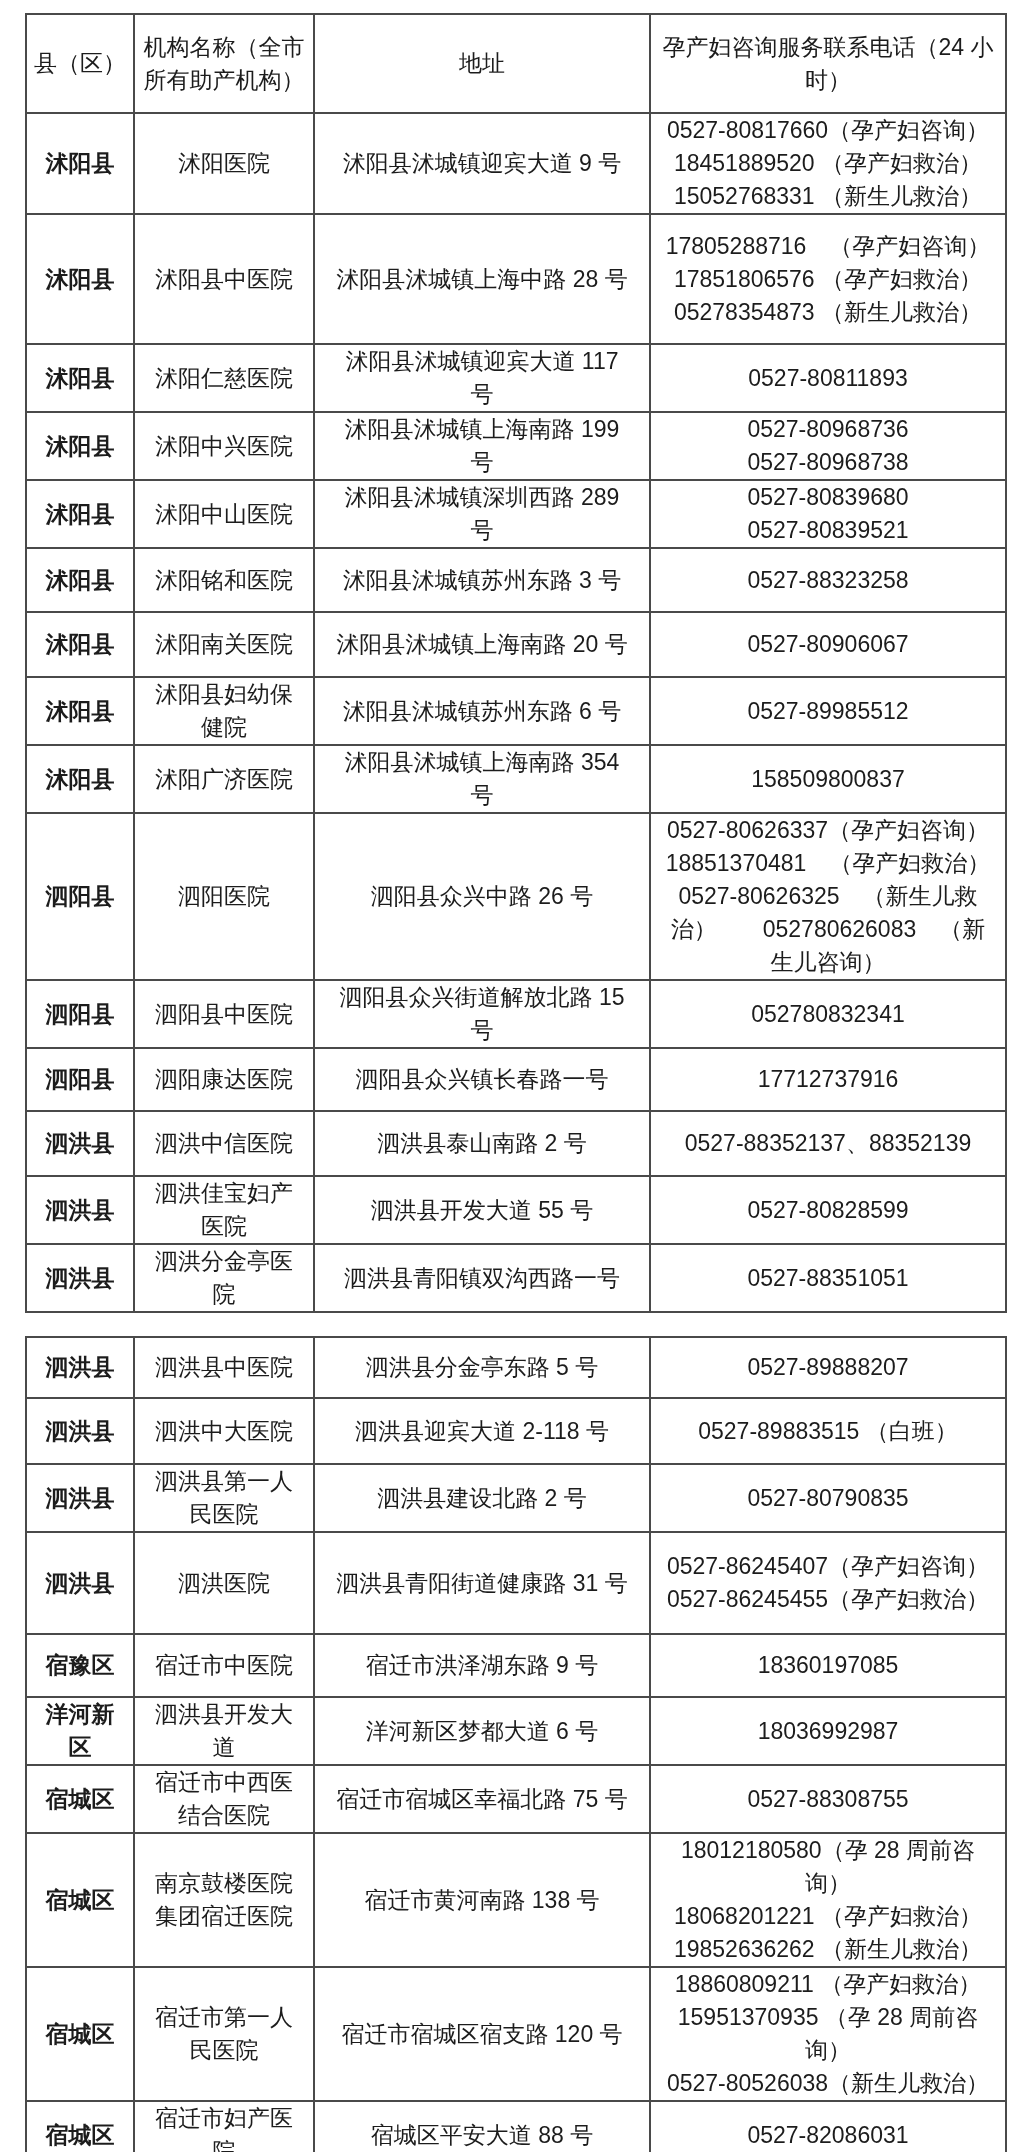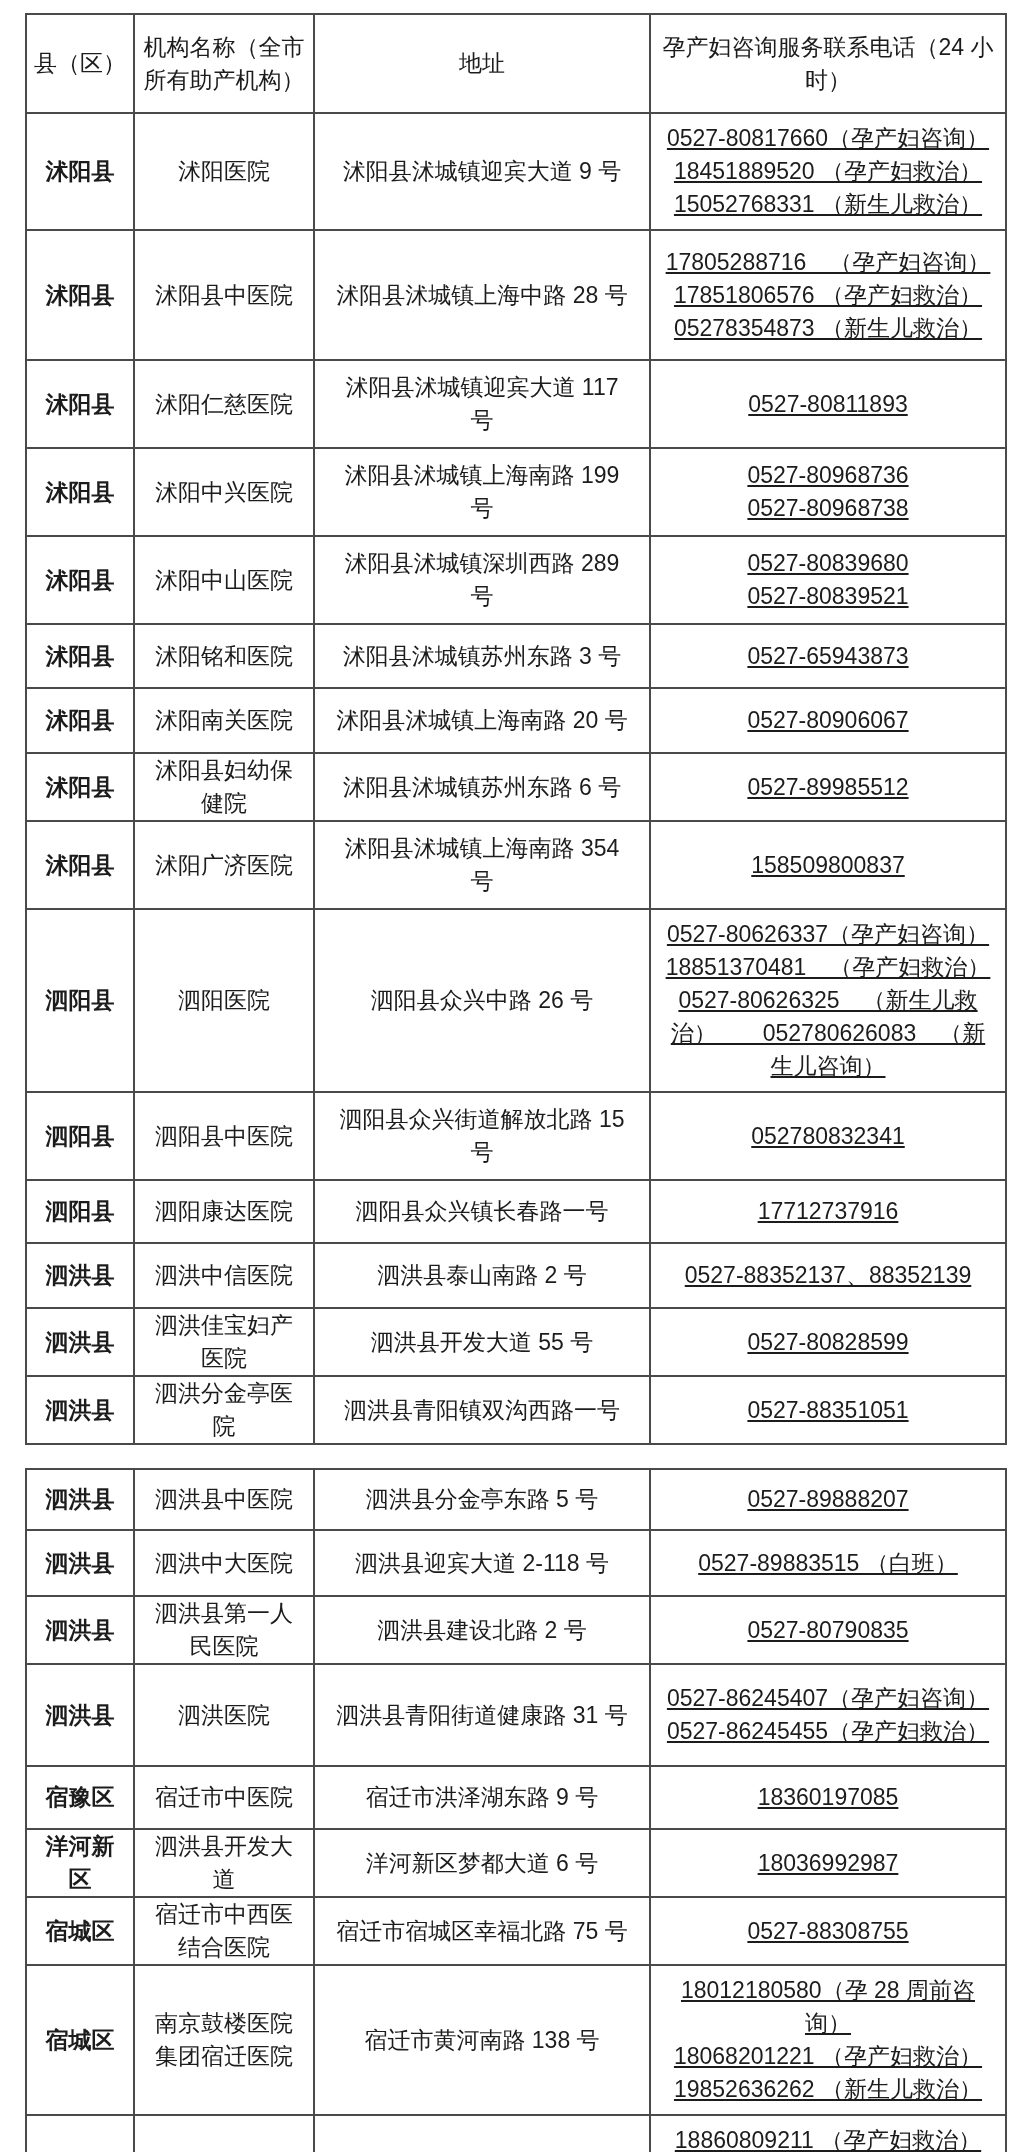--- a/index.html
+++ b/index.html
@@ -36,22 +36,22 @@
     overflow: hidden;
     padding: 0 8px;
   }
   .hosp th { padding: 0 4px; }
   col.c-county { width: 108px; }
   col.c-name   { width: 180px; }
   col.c-addr   { width: 336px; }
   col.c-phone  { width: 356px; }
   td.county { padding: 0 12px; font-weight: bold; }
   td.name   { padding: 0 16px; }
-  td.addr   { padding: 10px 18px; border-radius: 25px; }
-  td.phone  { padding: 8px 6px; text-decoration: underline; }
+  td.addr   { padding: 0 18px; border-radius: 25px; }
+  td.phone  { padding: 0 6px; }
   tr.header-row { height: 99px; border-radius: 25px; }
 </style>
 </head>
 <body>
 
 <div class="page">
 
   <table class="hosp">
     <colgroup>
       <col class="c-county">
@@ -101,21 +101,21 @@
     <td class="county">沭阳县</td>
     <td class="name">沭阳中山医院</td>
     <td class="addr">沭阳县沭城镇深圳西路 289 号</td>
     <td class="phone">0527-80839680
 0527-80839521</td>
   </tr>
         <tr class="row" style="height: 64px;">
     <td class="county">沭阳县</td>
     <td class="name">沭阳铭和医院</td>
     <td class="addr">沭阳县沭城镇苏州东路 3 号</td>
-    <td class="phone">0527-65943873</td>
+    <td class="phone">0527-88323258</td>
   </tr>
         <tr class="row" style="height: 65px;">
     <td class="county">沭阳县</td>
     <td class="name">沭阳南关医院</td>
     <td class="addr">沭阳县沭城镇上海南路 20 号</td>
     <td class="phone">0527-80906067</td>
   </tr>
         <tr class="row" style="height: 63px;">
     <td class="county">沭阳县</td>
     <td class="name">沭阳县妇幼保健院</td>

